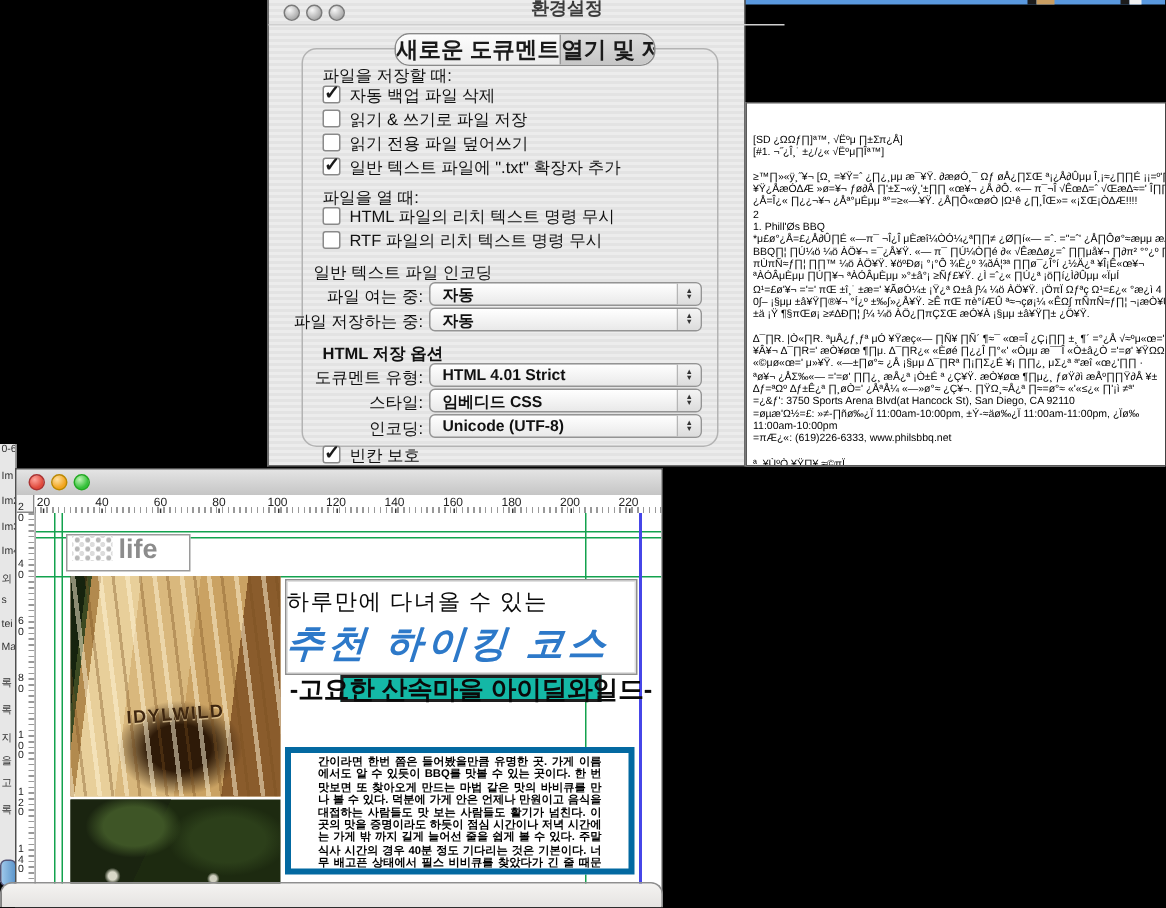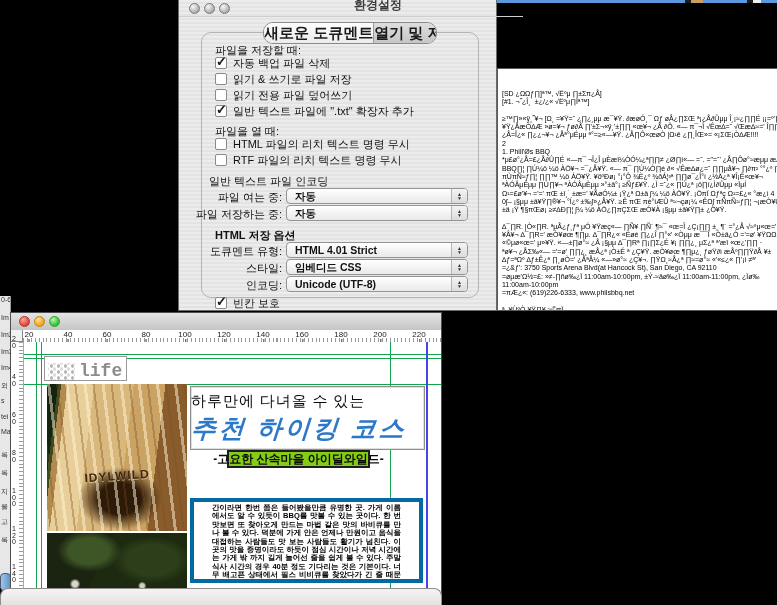--- a/index.html
+++ b/index.html
@@ -88,21 +88,21 @@
   .vnum{position:absolute;left:1px;width:7px;font-size:7px;line-height:6.5px;color:#222;word-break:break-all;}
   #corner{position:absolute;left:0;top:17px;width:12px;height:12px;background:#f2f2f2;
           border-right:1px solid #888;border-bottom:1px solid #888;box-sizing:border-box;}
   #canvas{position:absolute;left:12px;top:29px;right:0;bottom:0;background:#fff;overflow:hidden;
           border-left:1px solid #aaa;box-sizing:border-box;}
   .guide-h{position:absolute;left:0;right:0;height:1px;background:#13a24e;}
   .guide-v{position:absolute;top:0;bottom:0;width:1px;background:#13a24e;}
   .guide-blue{position:absolute;top:0;bottom:0;width:2px;background:#4646e8;}
 
   #logobox{position:absolute;left:20px;top:14px;width:81px;height:23px;border:1px solid #9a9a9a;
-           background:#fff;display:flex;align-items:flex-end;font-family:Liberation Mono, monospace;}
+           background:#fff;display:flex;align-items:flex-start;}
   #logodots{width:27px;height:17px;margin-left:3px;
            background-image:radial-gradient(circle,#b8b8b8 1.6px,transparent 1.9px),
                             radial-gradient(circle,#dcdcdc 1.6px,transparent 1.9px);
            background-size:7px 6px,7px 6px;background-position:0 0,3px 3px;}
   #logotext{font-size:18px;font-weight:bold;color:#8c8c8c;letter-spacing:0;margin-left:4px;
            line-height:18px;}
 
   #woodphoto{position:absolute;left:23px;top:42px;width:140px;height:147px;overflow:hidden;
       background:
         radial-gradient(ellipse 60px 45px at 52% 78%, #2e1a08 0 35%, rgba(46,26,8,0) 70%),
@@ -120,23 +120,23 @@
         radial-gradient(ellipse 40px 26px at 30% 30%, #3e5526 0 50%, rgba(0,0,0,0) 80%),
         radial-gradient(ellipse 50px 30px at 75% 45%, #2c3f1a 0 50%, rgba(0,0,0,0) 80%),
         linear-gradient(115deg,#1a2410 0 40%,#25331600 40%),#20301280;
       background-color:#1d2a10;}
 
   #headbox{position:absolute;left:166px;top:44px;width:233px;height:62px;background:#fff;
       border:1px solid #8f8f8f;box-shadow:inset 0 0 0 1px #e0e0e0;text-align:left;}
   #headsmall{font-size:15px;color:#0a0a0a;margin-top:5px;font-family:"Liberation Serif",serif;letter-spacing:1px;}
   #headbig{font-size:25px;font-weight:bold;font-style:italic;color:#2d79c9;letter-spacing:3px;
       margin-top:1px;transform:skewX(-4deg);}
-  #subheadbox{position:absolute;left:203px;top:108px;width:143px;height:18px;border:2px solid #1e1e1e;
-      background:#84cc16;display:flex;align-items:center;justify-content:center;
-      font-size:12px;font-weight:bold;color:#0a0a0a;white-space:nowrap;box-sizing:border-box;}
+  #subheadbox{position:absolute;left:203px;top:108px;width:174px;height:18px;border:2px solid #1e1e1e;
+      background:#14b8a6;display:flex;align-items:center;justify-content:center;
+      font-size:17px;font-weight:bold;color:#0a0a0a;white-space:nowrap;box-sizing:border-box;}
   #bodybox{position:absolute;left:166px;top:156px;width:233px;height:85px;border:4px solid #0369a1;
       background:#fff;box-sizing:border-box;padding:2px 18px;overflow:hidden;
       font-size:7.5px;line-height:8.4px;font-weight:bold;color:#000;text-align:justify;}
 
   
   #bottomwin{position:absolute;left:0;top:588px;width:442px;height:17px;
       background:linear-gradient(#f4f3f1,#e5e3e1);border:1px solid #8f8f8f;border-bottom:none;
       border-radius:8px 8px 0 0;box-sizing:border-box;}
 </style>
 </head>

